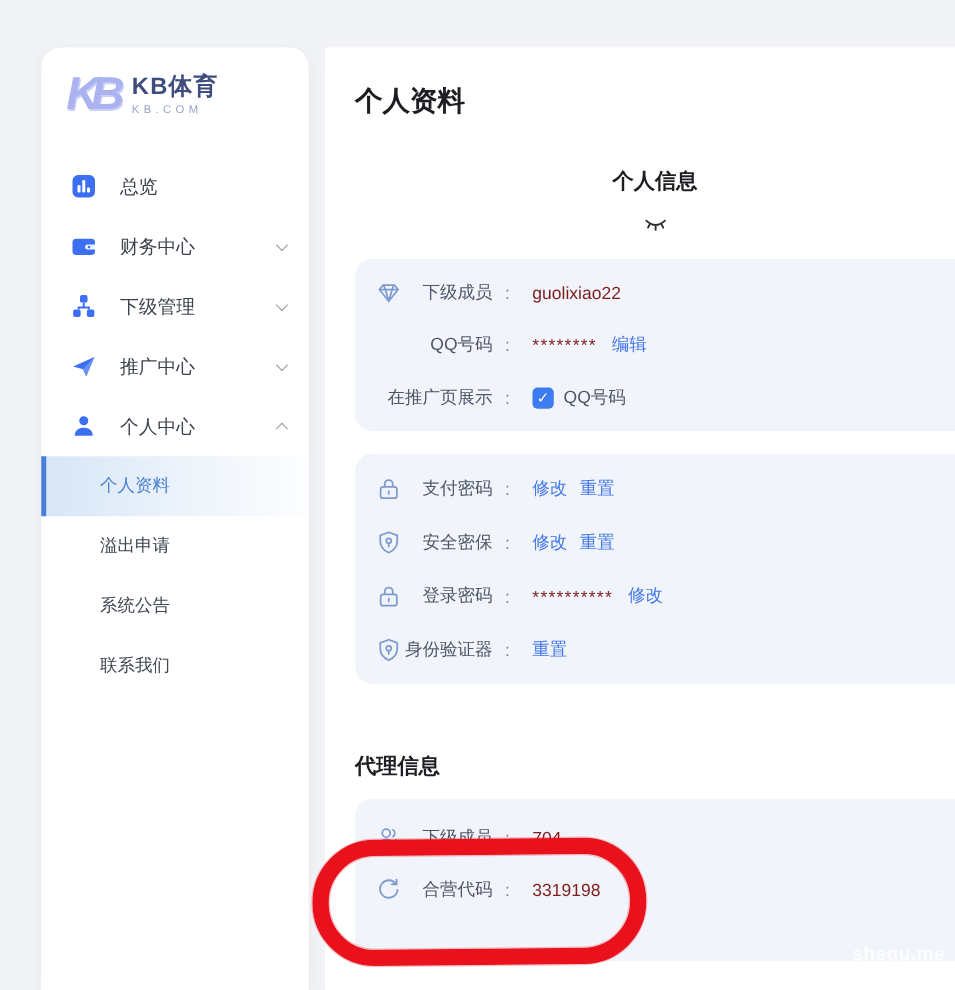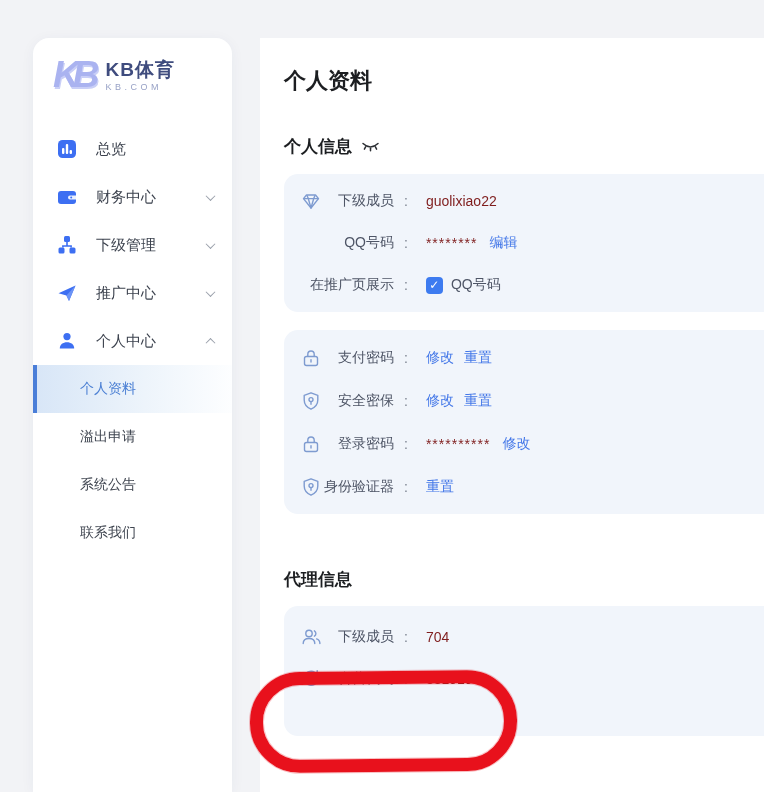--- a/index.html
+++ b/index.html
@@ -4,21 +4,21 @@
 <style>
   * { margin:0; padding:0; box-sizing:border-box; }
   html,body { width:764px; height:792px; overflow:hidden; }
   body {
     font-family:"Liberation Sans","DejaVu Sans",sans-serif;
     background:#f2f3f6; position:relative; color:#333;
   }
 
   
   .sidebar {
-    position:absolute; left:33px; top:38px; width:199px; height:754px;
+    position:absolute; left:33px; top:38px; width:214px; height:754px;
     background:#ffffff; border-radius:16px 16px 0 0;
     box-shadow:0 2px 14px rgba(40,60,100,0.05);
   }
   .logo { display:flex; align-items:center; gap:5px; padding:17px 0 0 20px; }
   .logo-mark {
     font-style:italic; font-weight:900; font-size:37px; line-height:40px;
     letter-spacing:-7px; color:#aab3f0; padding-right:8px;
     text-shadow:1px 2px 0 #c9cff7;
   }
   .logo-title { font-size:19px; font-weight:700; color:#3f4c7e; line-height:21px; letter-spacing:1px; }
@@ -47,21 +47,21 @@
     color:#4c80d4;
   }
 
   
   .main {
     position:absolute; left:260px; top:38px; width:504px; height:754px;
     background:#ffffff; padding:20px 0 0 24px;
   }
   .page-title { font-size:22px; font-weight:700; color:#1c1e21; line-height:30px; margin-top:8px; }
   .sec-head { display:flex; align-items:center; gap:9px; font-size:17px; font-weight:700; color:#1c1e21; line-height:24px; }
-  .sec-head.h1 { margin-top:37px; }
+  .sec-head.h1 { margin-top:37px;flex-direction:column; }
   .sec-head.h2 { margin-top:59px; }
   .sec-head.h3 { margin-top:54px; }
   .eye { margin-top:3px; }
 
   .card {
     background:#f1f5fb; border-radius:14px; margin-right:-16px;
     padding:6px 0 6px 0;
   }
   .card.c1 { margin-top:14px; }
   .card.c2 { margin-top:18px; }

